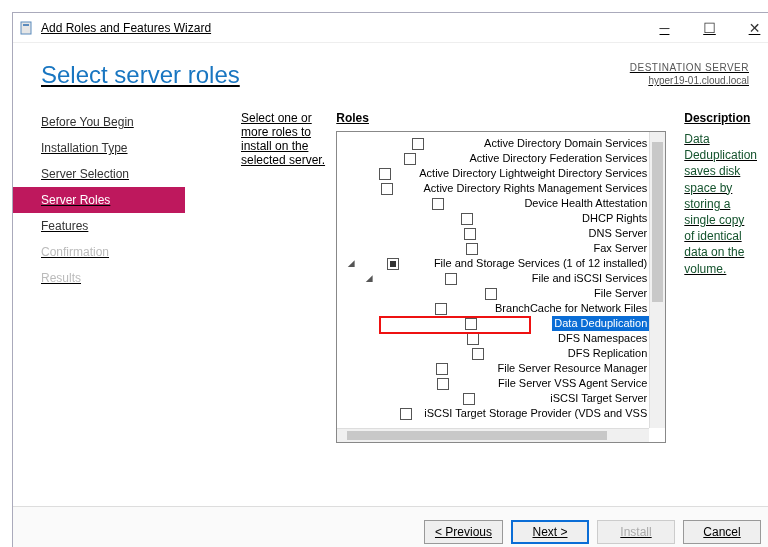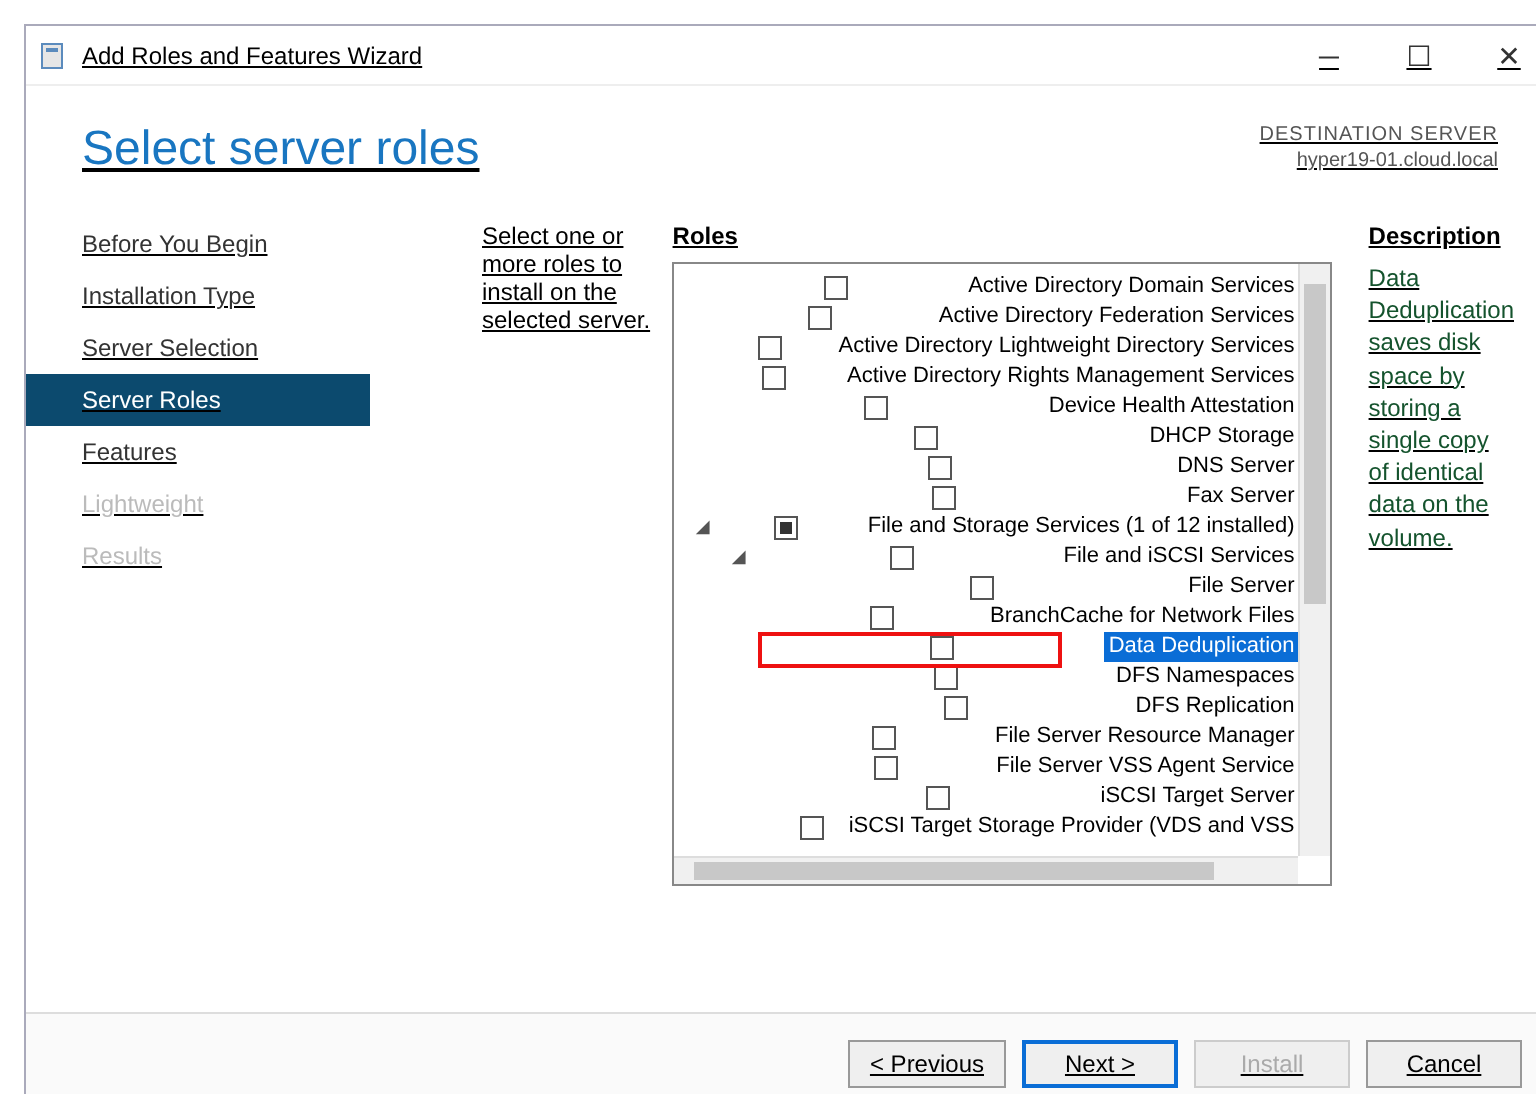--- a/index.html
+++ b/index.html
@@ -70,21 +70,21 @@
     width: 172px;
     padding-top: 14px;
   }
   .nav-item {
     padding: 6px 10px 6px 28px;
     font-size: 12px;
     color: #333;
     cursor: default;
   }
   .nav-item.active {
-    background: #0c4a6e;
+    background: #be185d;
     color: #fff;
   }
   .nav-item.disabled { color: #bbb; }
   .content {
     flex: 1;
     padding: 16px 14px 0 20px;
     display: flex;
     flex-direction: row;
   }
   .instr { margin-bottom: 14px; }
@@ -226,21 +226,21 @@
     </div>
   </div>
 
   <div class="main">
     <div class="nav" id="nav">
         <div class="nav-item">Before You Begin</div>
         <div class="nav-item">Installation Type</div>
         <div class="nav-item">Server Selection</div>
         <div class="nav-item active">Server Roles</div>
         <div class="nav-item">Features</div>
-        <div class="nav-item disabled">Lightweight</div>
+        <div class="nav-item disabled">Confirmation</div>
         <div class="nav-item disabled">Results</div>
       </div>
 
     <div class="content">
       <div class="instr">Select one or more roles to install on the selected server.</div>
       <div class="cols">
         <div class="roles-col">
           <div class="col-head">Roles</div>
           <div class="tree-wrap">
             <div class="tree-scroll" id="tree">
@@ -265,21 +265,21 @@
                   <span class="node-label">Active Directory Rights Management Services</span>
                 </div>
                 <div class="node-row" style="padding-left: 8px;">
                   <span class="arrow blank">▶</span>
                   <span class="cb"></span>
                   <span class="node-label">Device Health Attestation</span>
                 </div>
                 <div class="node-row" style="padding-left: 8px;">
                   <span class="arrow blank">▶</span>
                   <span class="cb"></span>
-                  <span class="node-label">DHCP Storage</span>
+                  <span class="node-label">DHCP Rights</span>
                 </div>
                 <div class="node-row" style="padding-left: 8px;">
                   <span class="arrow blank">▶</span>
                   <span class="cb"></span>
                   <span class="node-label">DNS Server</span>
                 </div>
                 <div class="node-row" style="padding-left: 8px;">
                   <span class="arrow blank">▶</span>
                   <span class="cb"></span>
                   <span class="node-label">Fax Server</span>

